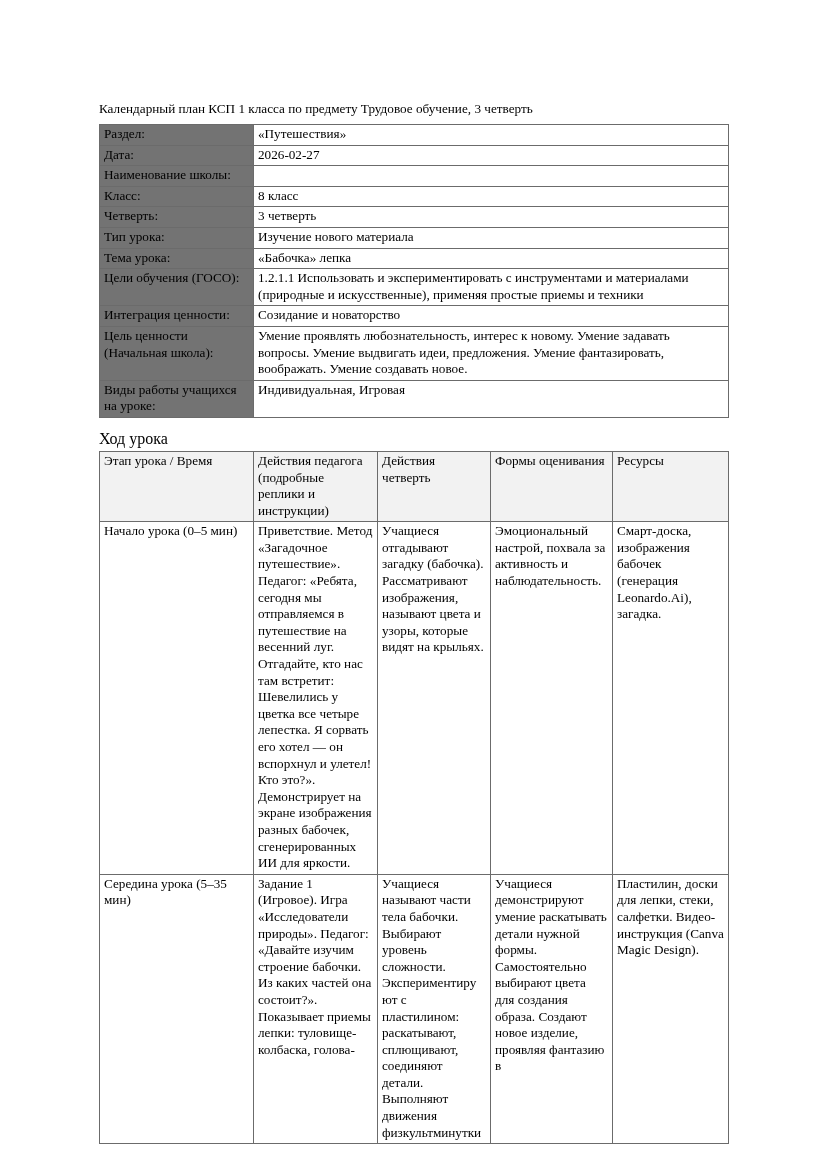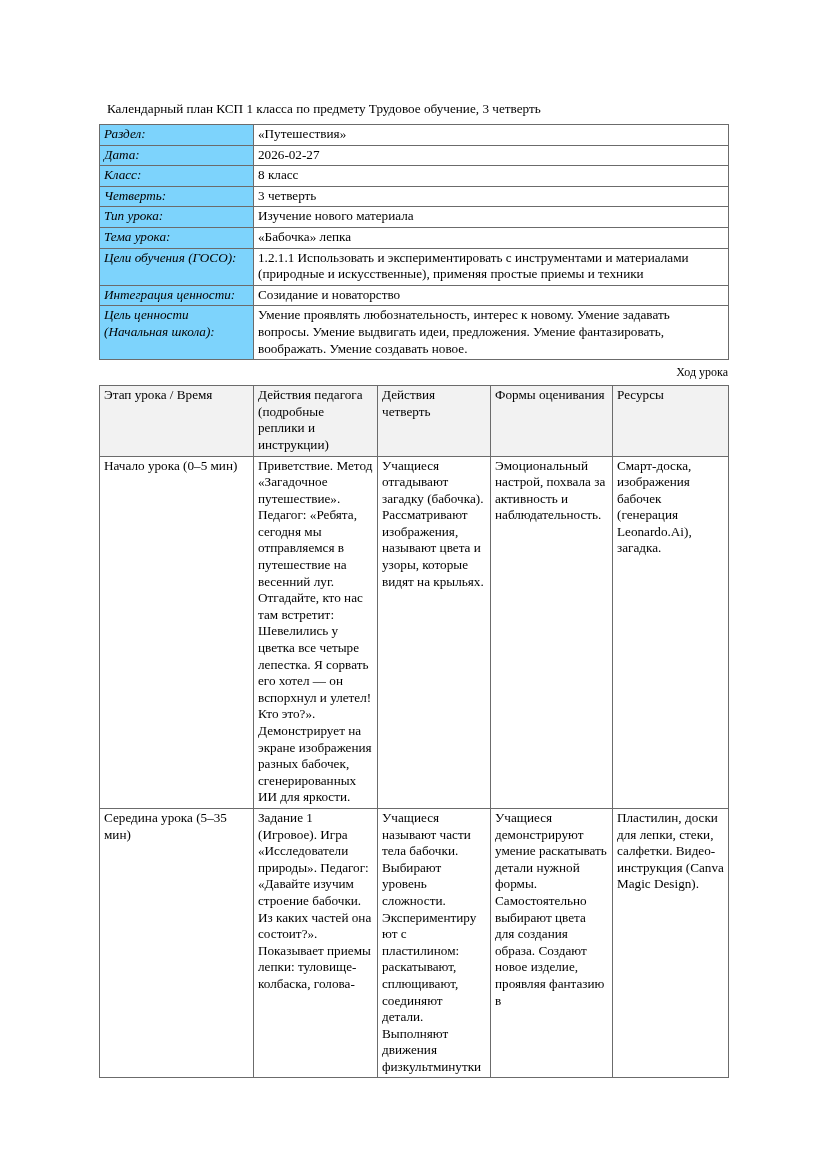--- a/index.html
+++ b/index.html
@@ -27,21 +27,21 @@
   .content {
     position: absolute;
     left: 99px;
     top: 100px;
     width: 629px;
   }
 
   .doc-title {
     font-size: 13.2px;
     line-height: 17px;
-    margin: 0 0 7px 8px;
+    margin: 0 0 7px 0;
     white-space: nowrap;
   }
 
   table.doc-table {
     border-collapse: collapse;
     width: 629px;
     table-layout: fixed;
     border: 1px solid #6b6b6b;
   }
   table.doc-table td,
@@ -55,32 +55,30 @@
     text-align: left;
     word-wrap: break-word;
     overflow-wrap: break-word;
     hyphens: none;
   }
 
   
   table.info-table col.c-label { width: 154px; }
   table.info-table col.c-value { width: 475px; }
   table.info-table td.label-cell {
-    background: #7dd3fc;
-    font-style: italic;
+    background: #737373;
   }
   table.info-table td.value-cell {
     background: #ffffff;
   }
 
   .section-caption {
-    font-size: 12px;
+    font-size: 16px;
     line-height: 17px;
-    margin: 4px 0 4px 0;
-    text-align: right;
+    margin: 12px 0 4px 0;
   }
 
   
   table.flow-table col.c1 { width: 154px; }
   table.flow-table col.c2 { width: 124px; }
   table.flow-table col.c3 { width: 113px; }
   table.flow-table col.c4 { width: 122px; }
   table.flow-table col.c5 { width: 116px; }
   table.flow-table thead td {
     background: #f2f2f2;
@@ -114,20 +112,24 @@
       <tbody>
         <tr>
           <td class="label-cell">Раздел:</td>
           <td class="value-cell">«Путешествия»</td>
         </tr>
         <tr>
           <td class="label-cell">Дата:</td>
           <td class="value-cell">2026-02-27</td>
         </tr>
         <tr>
+          <td class="label-cell">Наименование школы:</td>
+          <td class="value-cell">&nbsp;</td>
+        </tr>
+        <tr>
           <td class="label-cell">Класс:</td>
           <td class="value-cell">8 класс</td>
         </tr>
         <tr>
           <td class="label-cell">Четверть:</td>
           <td class="value-cell">3 четверть</td>
         </tr>
         <tr>
           <td class="label-cell">Тип урока:</td>
           <td class="value-cell">Изучение нового материала</td>
@@ -140,20 +142,24 @@
           <td class="label-cell">Цели обучения (ГОСО):</td>
           <td class="value-cell">1.2.1.1 Использовать и экспериментировать с инструментами и материалами (природные и искусственные), применяя простые приемы и техники</td>
         </tr>
         <tr>
           <td class="label-cell">Интеграция ценности:</td>
           <td class="value-cell">Созидание и новаторство</td>
         </tr>
         <tr>
           <td class="label-cell">Цель ценности (Начальная школа):</td>
           <td class="value-cell">Умение проявлять любознательность, интерес к новому. Умение задавать вопросы. Умение выдвигать идеи, предложения. Умение фантазировать, воображать. Умение создавать новое.</td>
+        </tr>
+        <tr>
+          <td class="label-cell">Виды работы учащихся на уроке:</td>
+          <td class="value-cell">Индивидуальная, Игровая</td>
         </tr>
       </tbody>
     </table>
 
     <div class="section-caption">Ход урока</div>
 
     <table class="doc-table flow-table">
       <colgroup>
         <col class="c1">
         <col class="c2">

